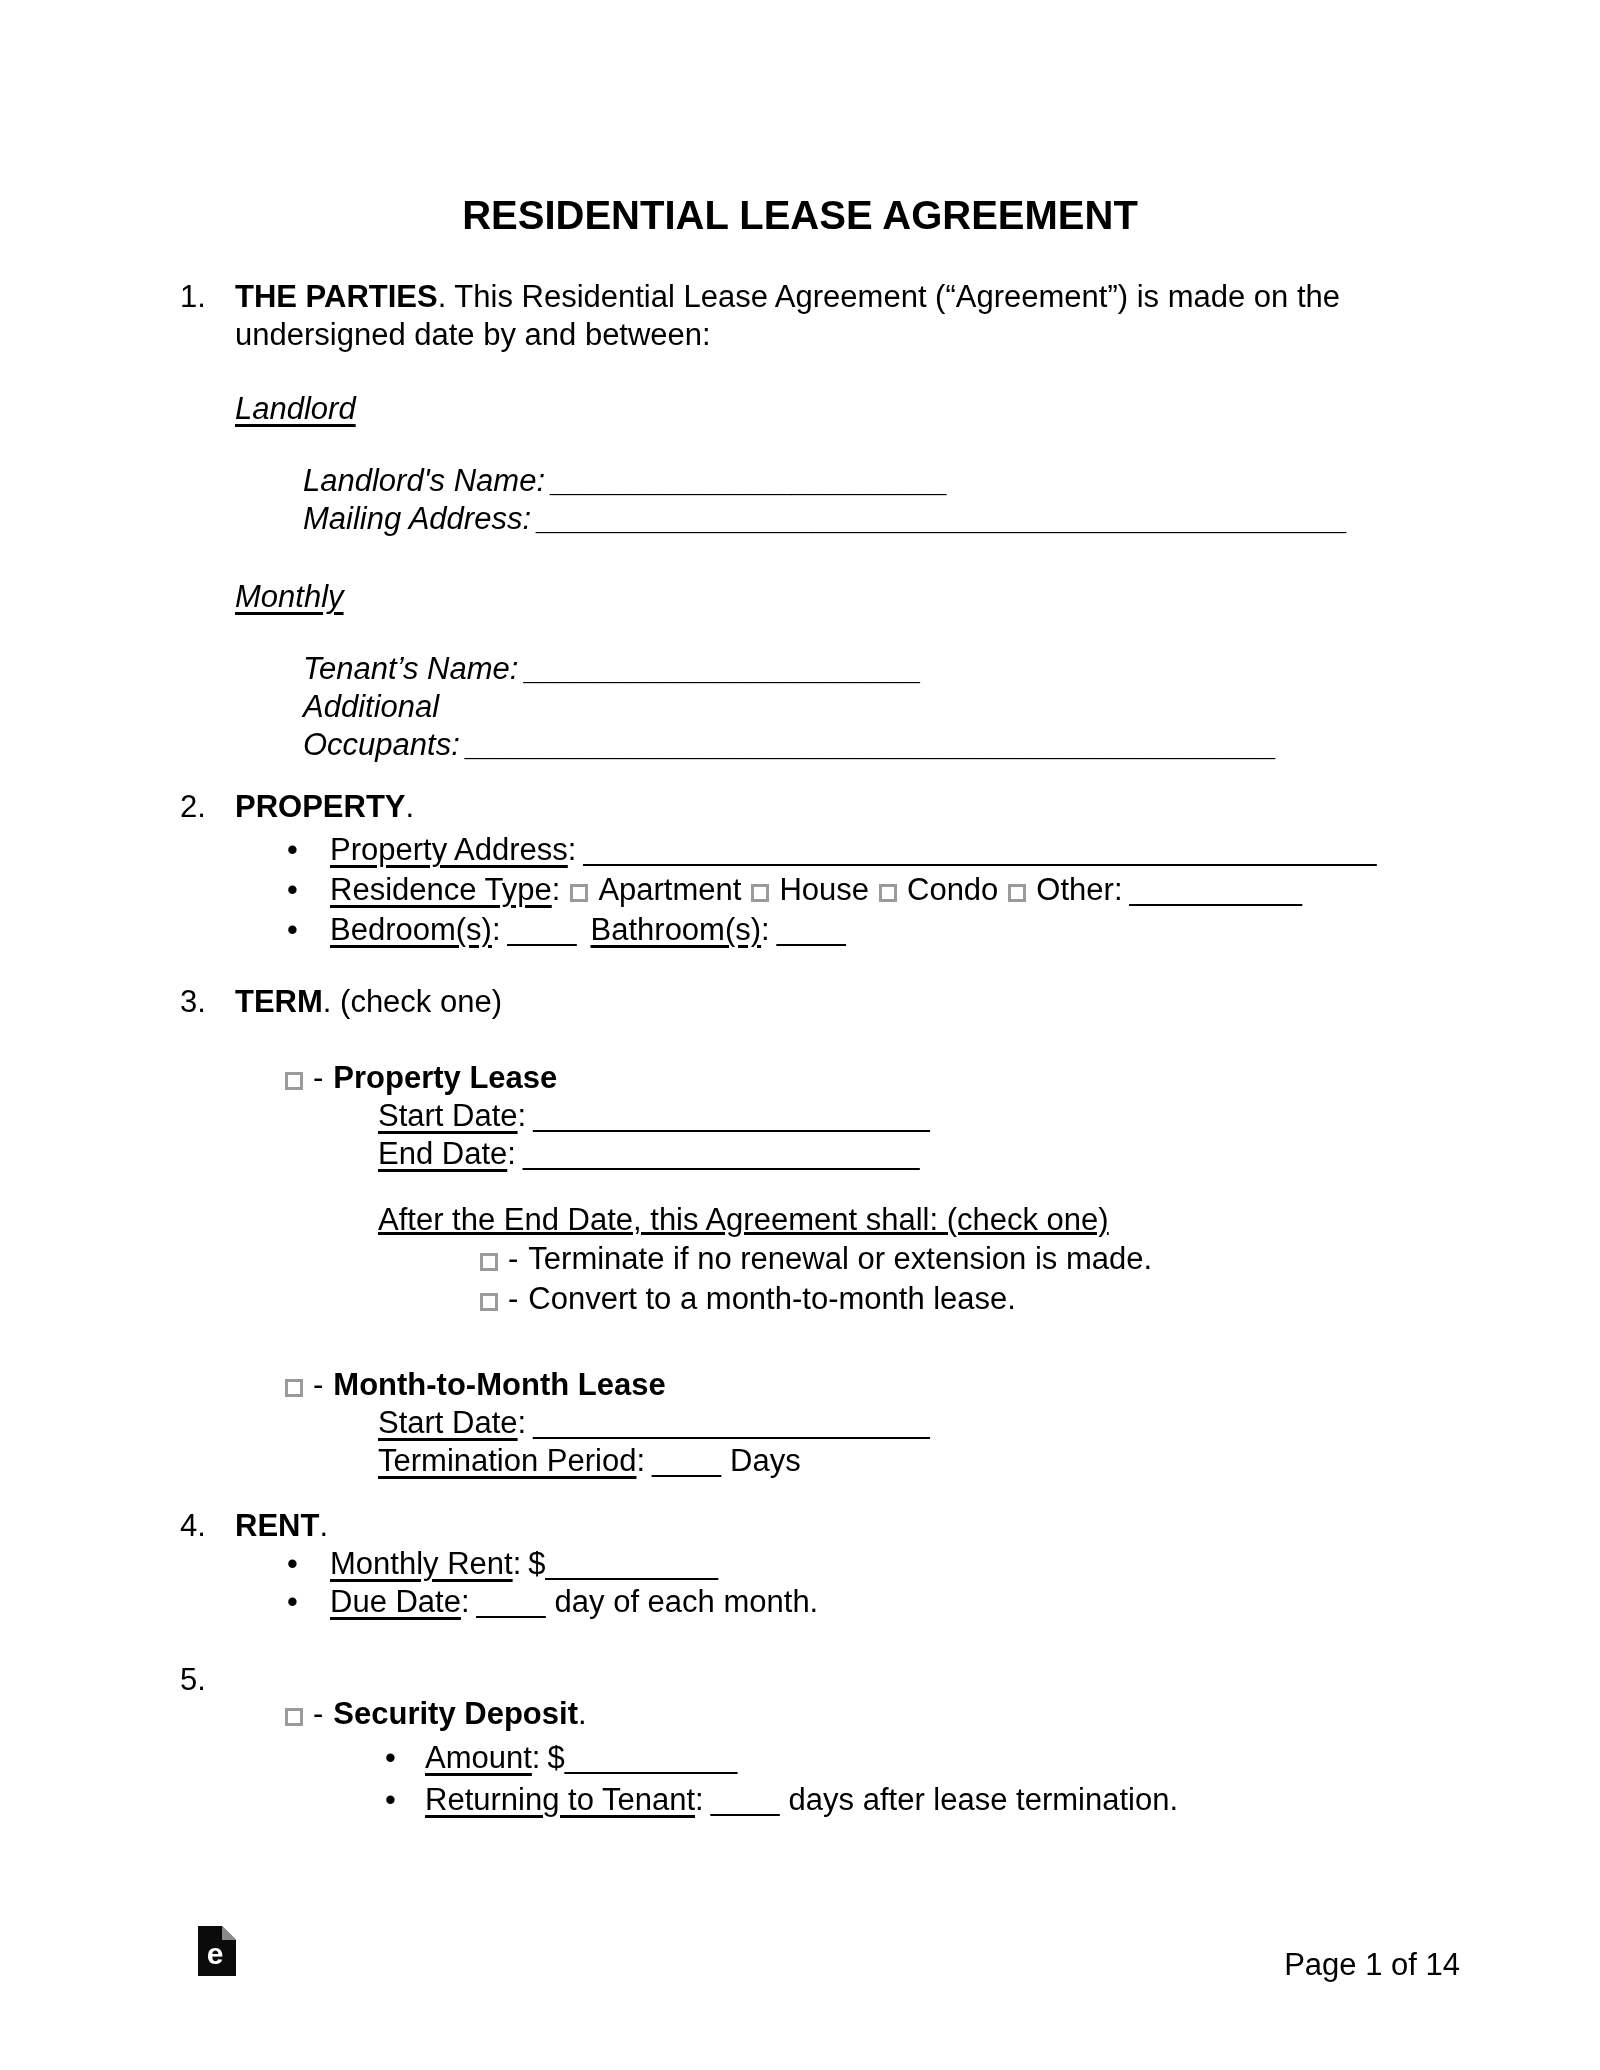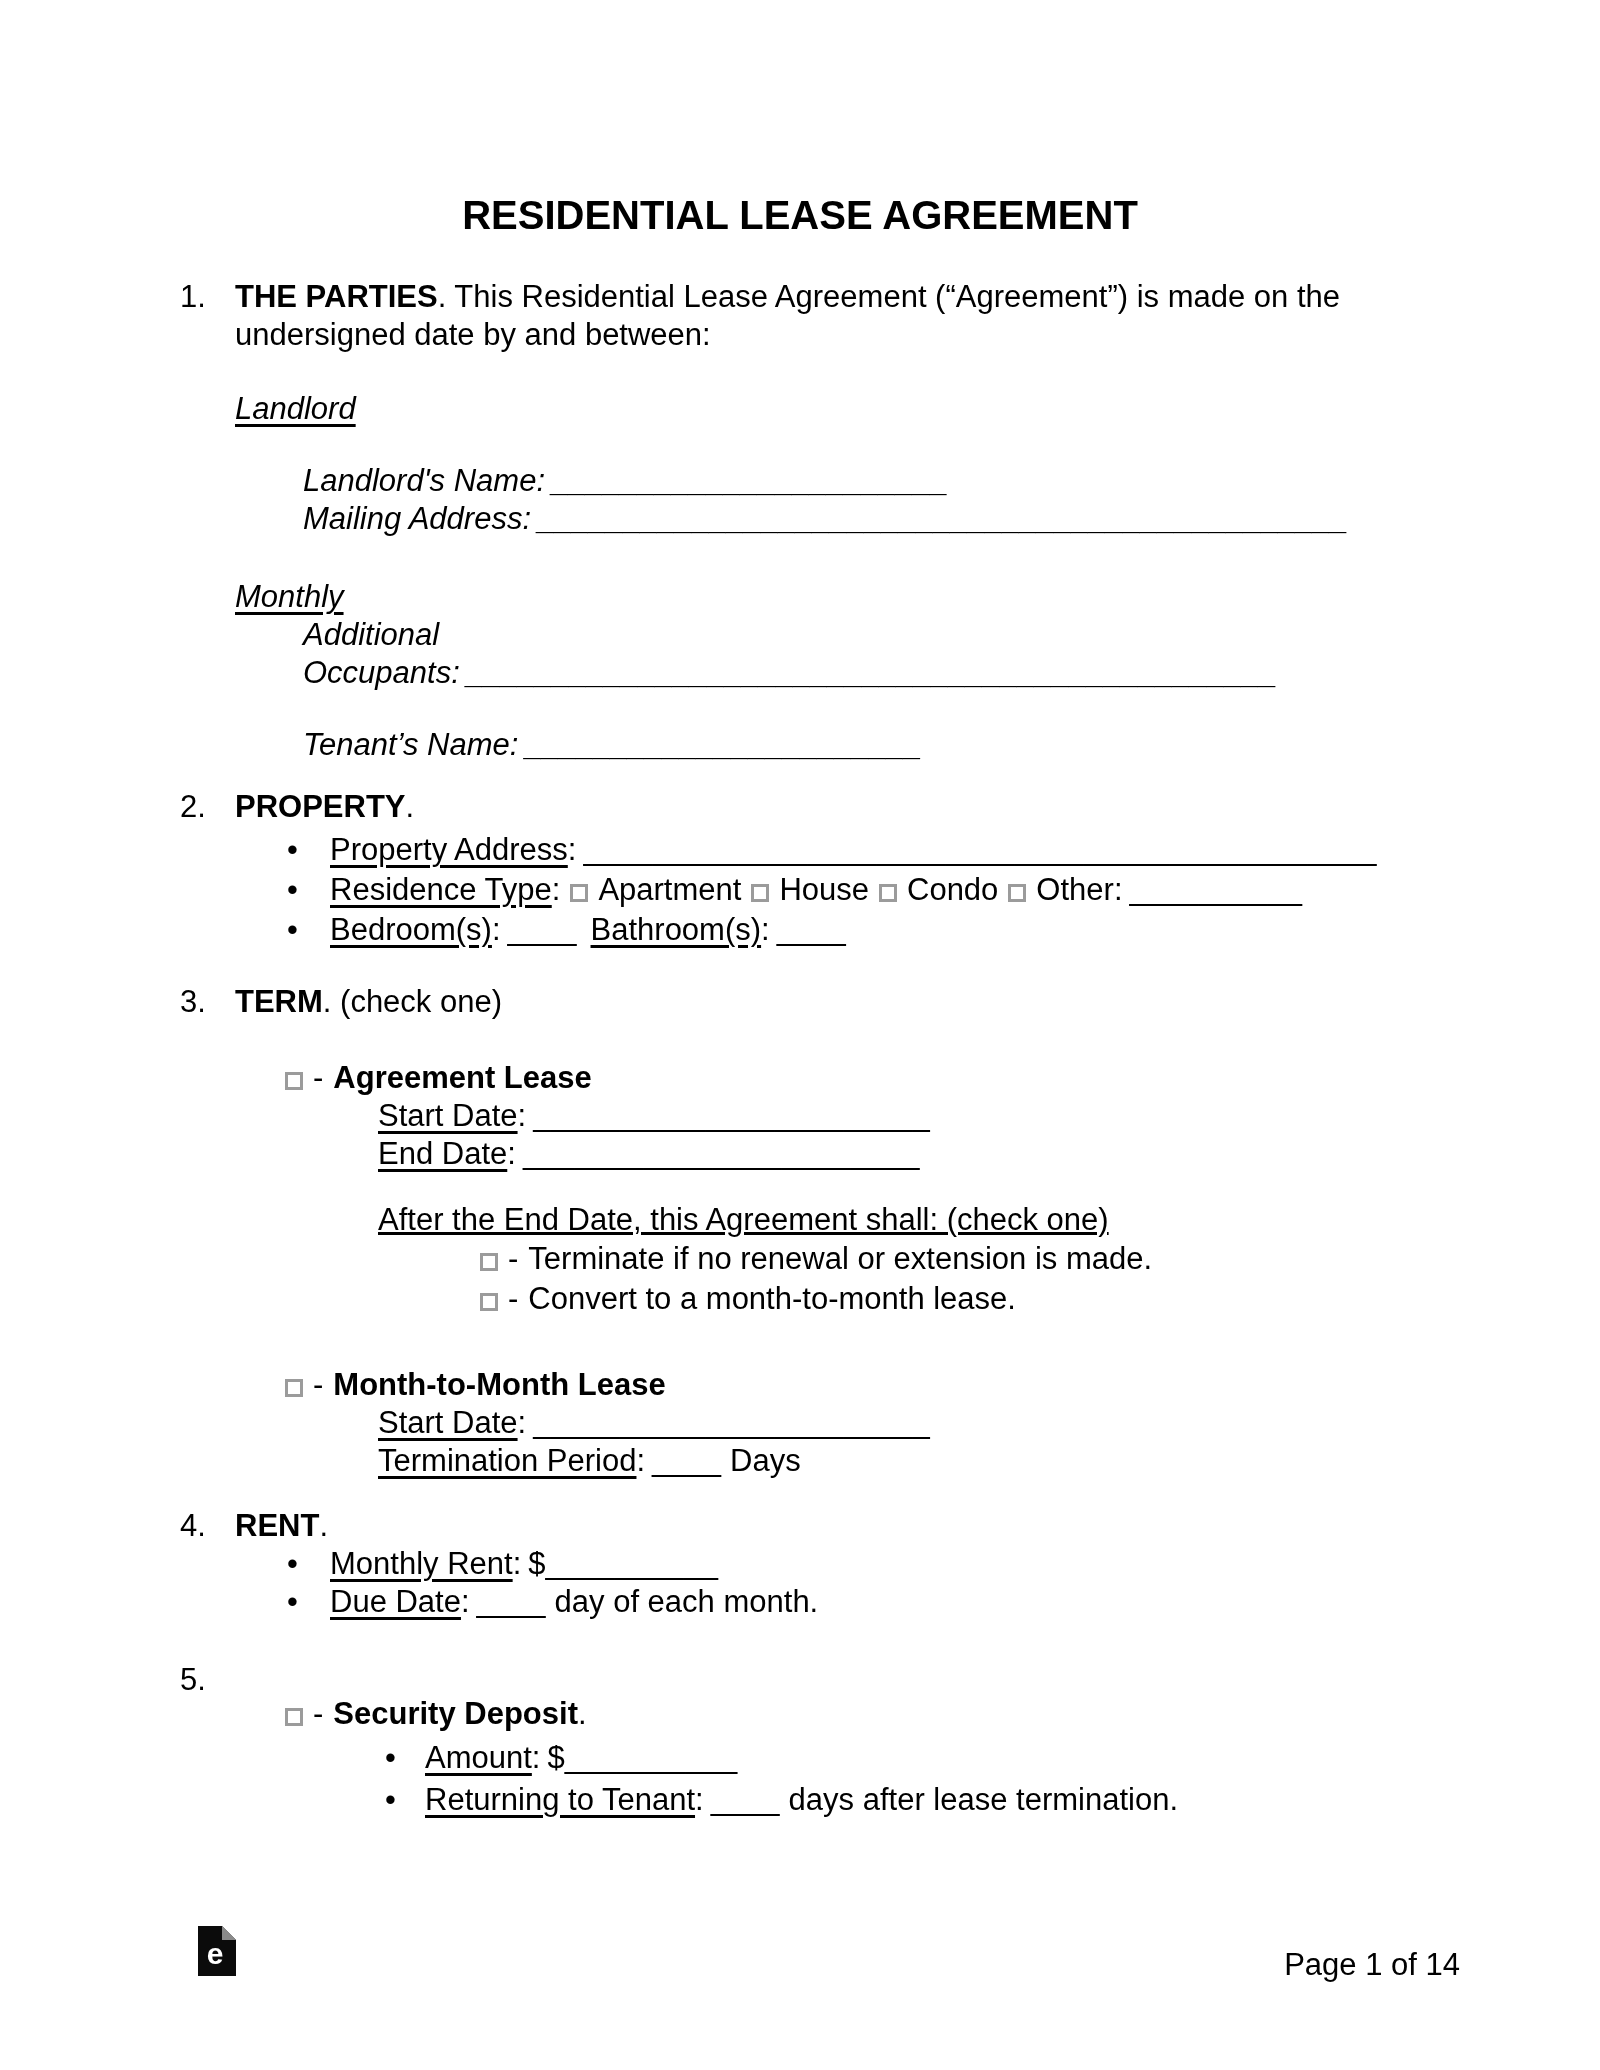--- a/index.html
+++ b/index.html
@@ -71,22 +71,22 @@
     <div class="sec-body">
       <p class="para"><b>THE PARTIES</b><span>. This Residential Lease Agreement (“Agreement”) is made on the undersigned date by and between:</span></p>
 
       <div class="row mt36"><span class="ul">Landlord</span></div>
 
       <div class="row field mt34"><span>Landlord's Name:</span><span class="blank">_______________________</span></div>
       <div class="row field"><span>Mailing Address:</span><span class="blank">_______________________________________________</span></div>
 
       <div class="row mt40"><span class="ul">Monthly</span></div>
 
+      <div class="row field mt34"><span>Tenant’s Name:</span><span class="blank">_______________________</span></div>
       <div class="row field"><span>Additional Occupants:</span><span class="blank">_______________________________________________</span></div>
-      <div class="row field mt34"><span>Tenant’s Name:</span><span class="blank">_______________________</span></div>
     </div>
   </div>
 
   <div class="sec-line mt24">
     <span class="num">2.</span>
     <div class="sec-body">
       <p class="para"><b>PROPERTY</b><span>.</span></p>
 
       <div class="li mt4">
         <span class="bullet">•</span>
@@ -103,21 +103,21 @@
         <div class="li-body"><span class="ul">Bedroom(s)</span><span>:</span><span class="blank">____</span><span class="ul lbl2">Bathroom(s)</span><span>:</span><span class="blank">____</span></div>
       </div>
     </div>
   </div>
 
   <div class="sec-line mt33">
     <span class="num">3.</span>
     <div class="sec-body">
       <p class="para"><b>TERM</b><span>. (check one)</span></p>
 
-      <div class="cbrow mt38"><span class="cb"></span><span class="dash">-</span><b>Agreement Lease</b></div>
+      <div class="cbrow mt38"><span class="cb"></span><span class="dash">-</span><b>Property Lease</b></div>
       <div class="sub"><span class="ul">Start Date</span><span>:</span><span class="blank">_______________________</span></div>
       <div class="sub"><span class="ul">End Date</span><span>:</span><span class="blank">_______________________</span></div>
 
       <div class="sub mt28"><span>After the End Date, this Agreement shall: (check one)</span></div>
       <div class="opt"><span class="cb"></span><span class="dash">-</span><span>Terminate if no renewal or extension is made.</span></div>
       <div class="opt"><span class="cb"></span><span class="dash">-</span><span>Convert to a month-to-month lease.</span></div>
 
       <div class="cbrow mt47"><span class="cb"></span><span class="dash">-</span><b>Month-to-Month Lease</b></div>
       <div class="sub"><span class="ul">Start Date</span><span>:</span><span class="blank">_______________________</span></div>
       <div class="sub"><span class="ul">Termination Period</span><span>:</span><span class="blank">____</span><span class="suffix">Days</span></div>

